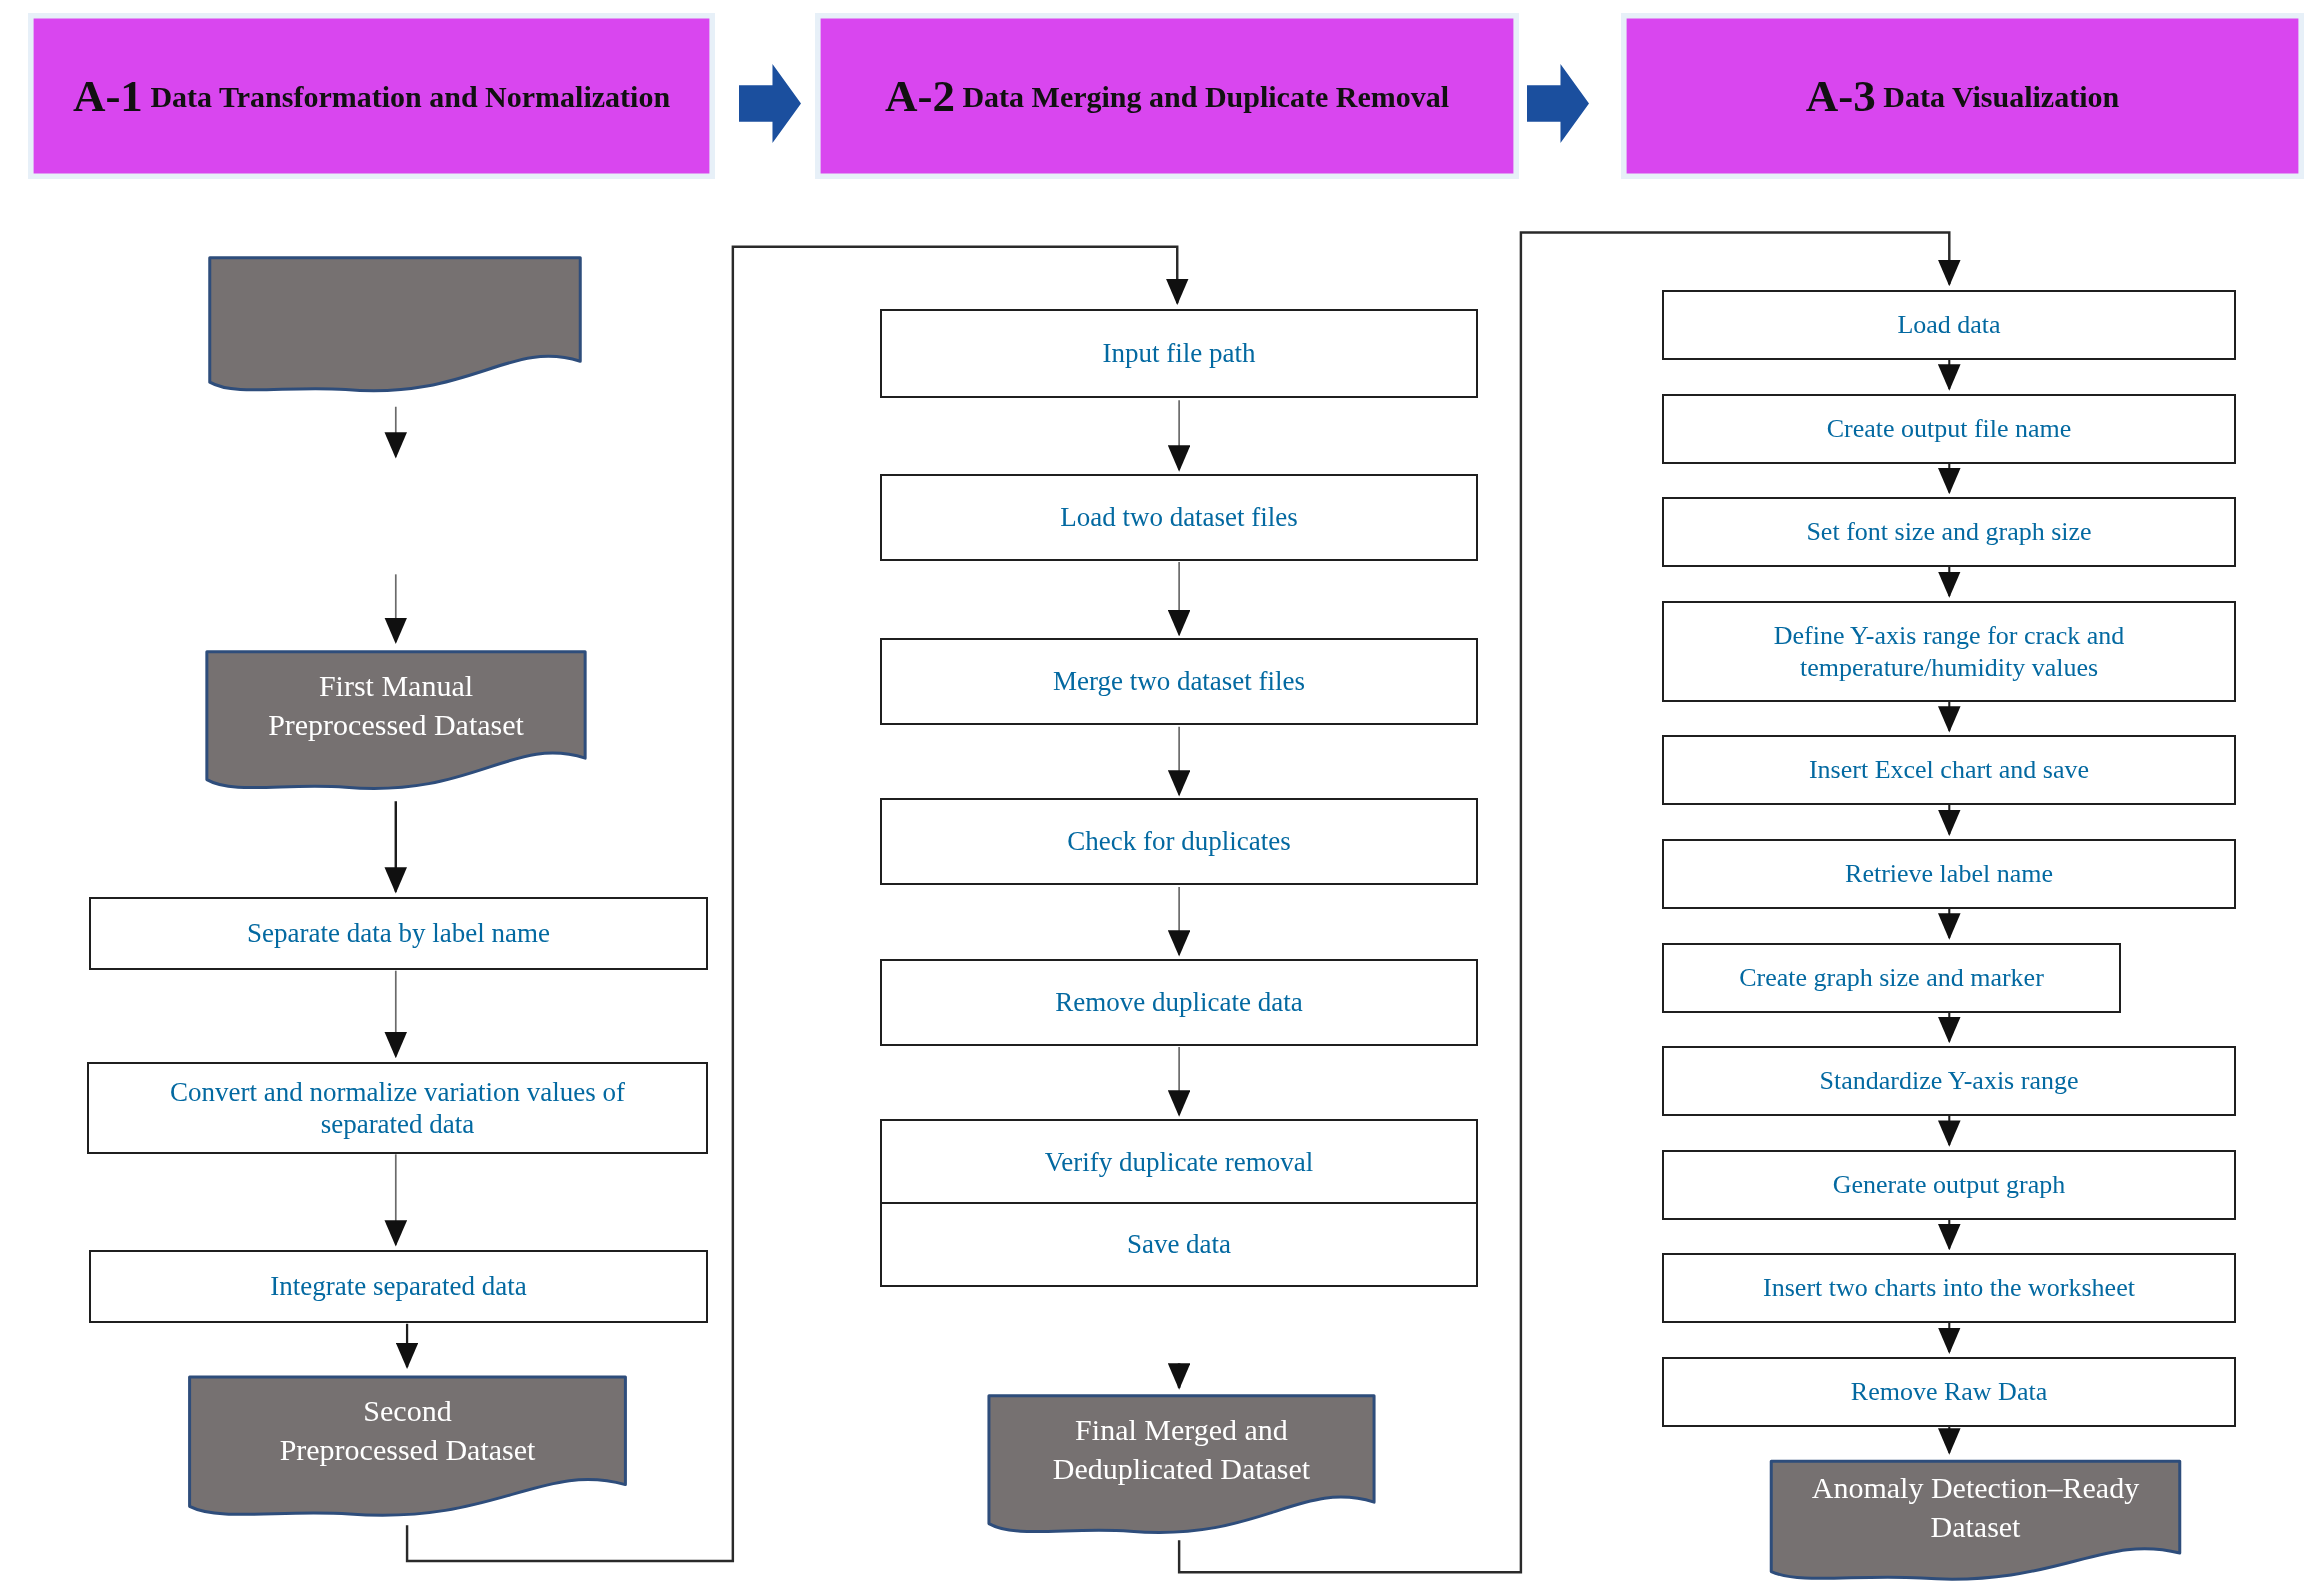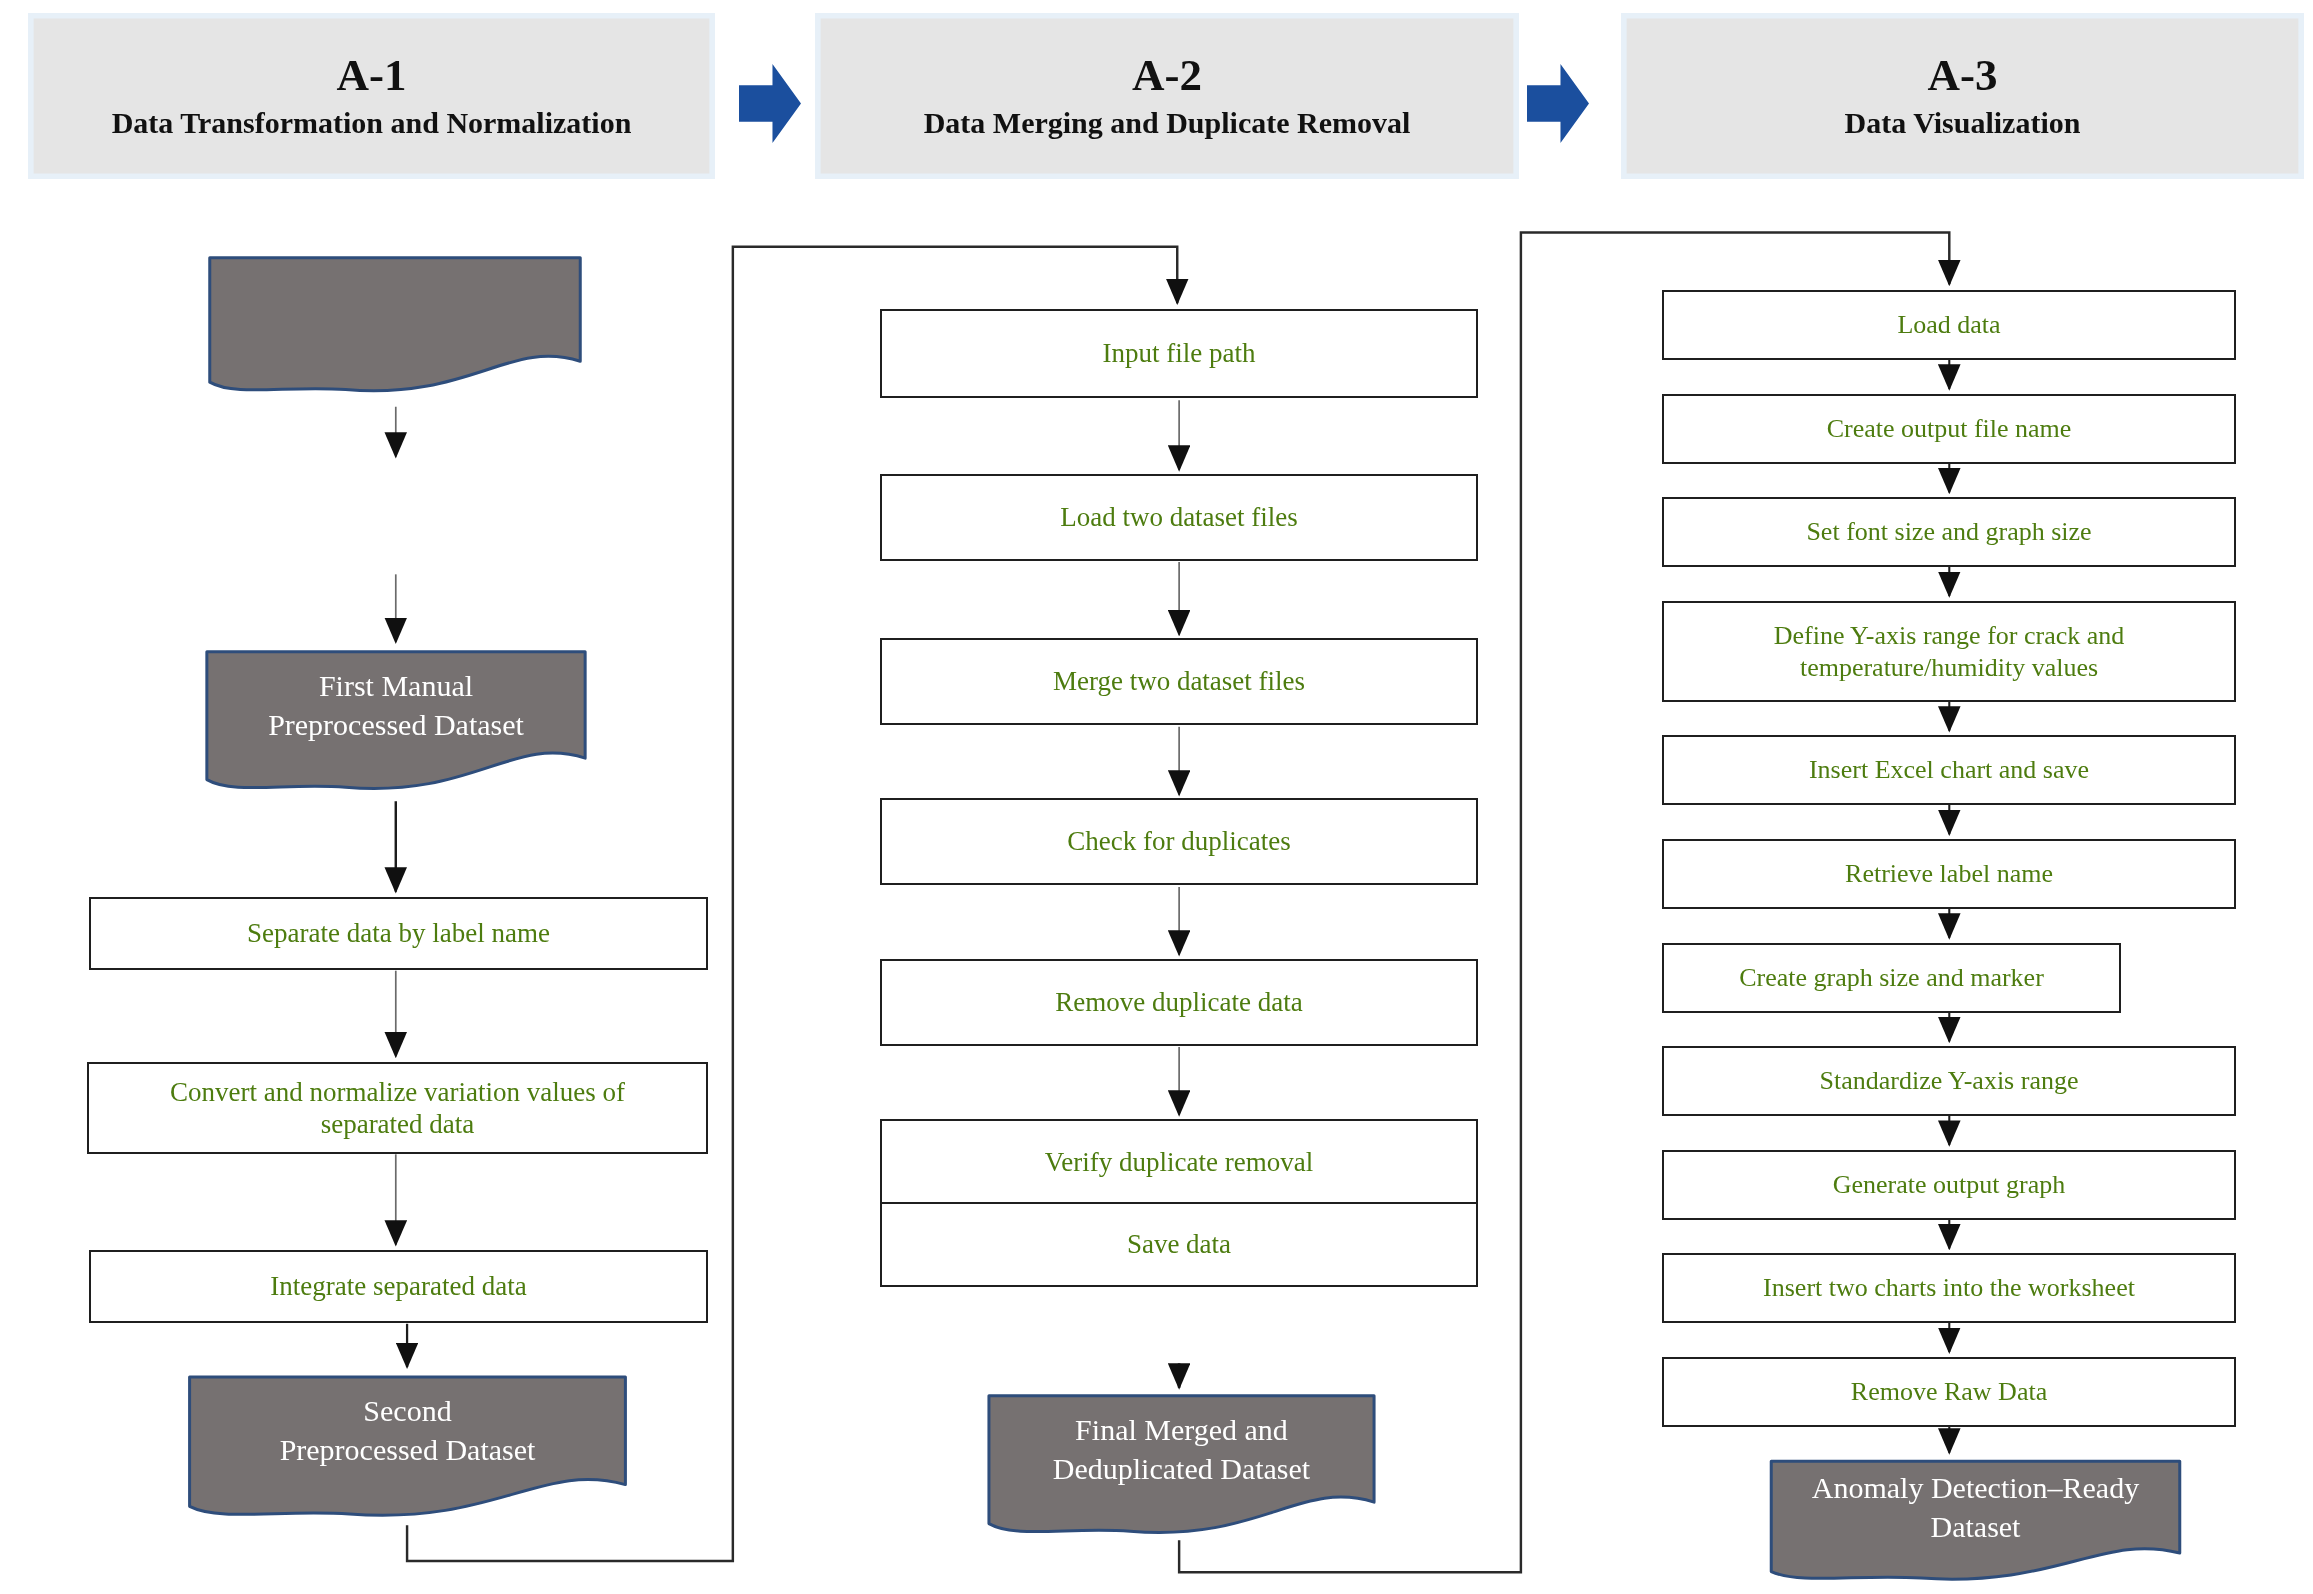--- a/index.html
+++ b/index.html
@@ -6,22 +6,22 @@
   #canvas{
     position:relative;
     width:2314px;height:1594px;
     background:#ffffff;
     font-family:"Liberation Serif","DejaVu Serif",serif;
     overflow:hidden;
   }
   
   .hdr{
     position:absolute;
-    background:#e5e5e5;
-    display:flex;flex-direction:column;align-items:center;justify-content:center;
+    background:#d946ef;
+    display:flex;align-items:center;justify-content:center;
     gap:7.5px;
     box-shadow:inset 0 0 0 5.6px #e7f0f8;
   }
   .hdr-title{
     font-size:45px;font-weight:bold;color:#111;line-height:1;
   }
   .hdr-sub{
     font-size:30px;font-weight:bold;color:#111;line-height:1.1;white-space:nowrap;
   }
   
@@ -33,21 +33,21 @@
   
   .proc{
     position:absolute;
     background:#ffffff;
     border:2.8px solid #1f1f1f;
     box-sizing:border-box;
     display:flex;align-items:center;justify-content:center;
     text-align:center;
   }
   .proc span{
-    font-size:27px;color:#4d7c0f;line-height:1.2;white-space:pre-line;padding:0 9.4px;
+    font-size:27px;color:#0369a1;line-height:1.2;white-space:pre-line;padding:0 9.4px;
   }
   .proc.small span{font-size:26px;}
   
   .doc{position:absolute;}
   .doc svg{position:absolute;left:0;top:0;width:100%;height:100%;}
   .doclabel{
     position:absolute;left:0;right:0;top:0;bottom:26%;
     display:flex;align-items:center;justify-content:center;
     text-align:center;
     color:#ffffff;font-size:30px;line-height:1.3;white-space:pre-line;

